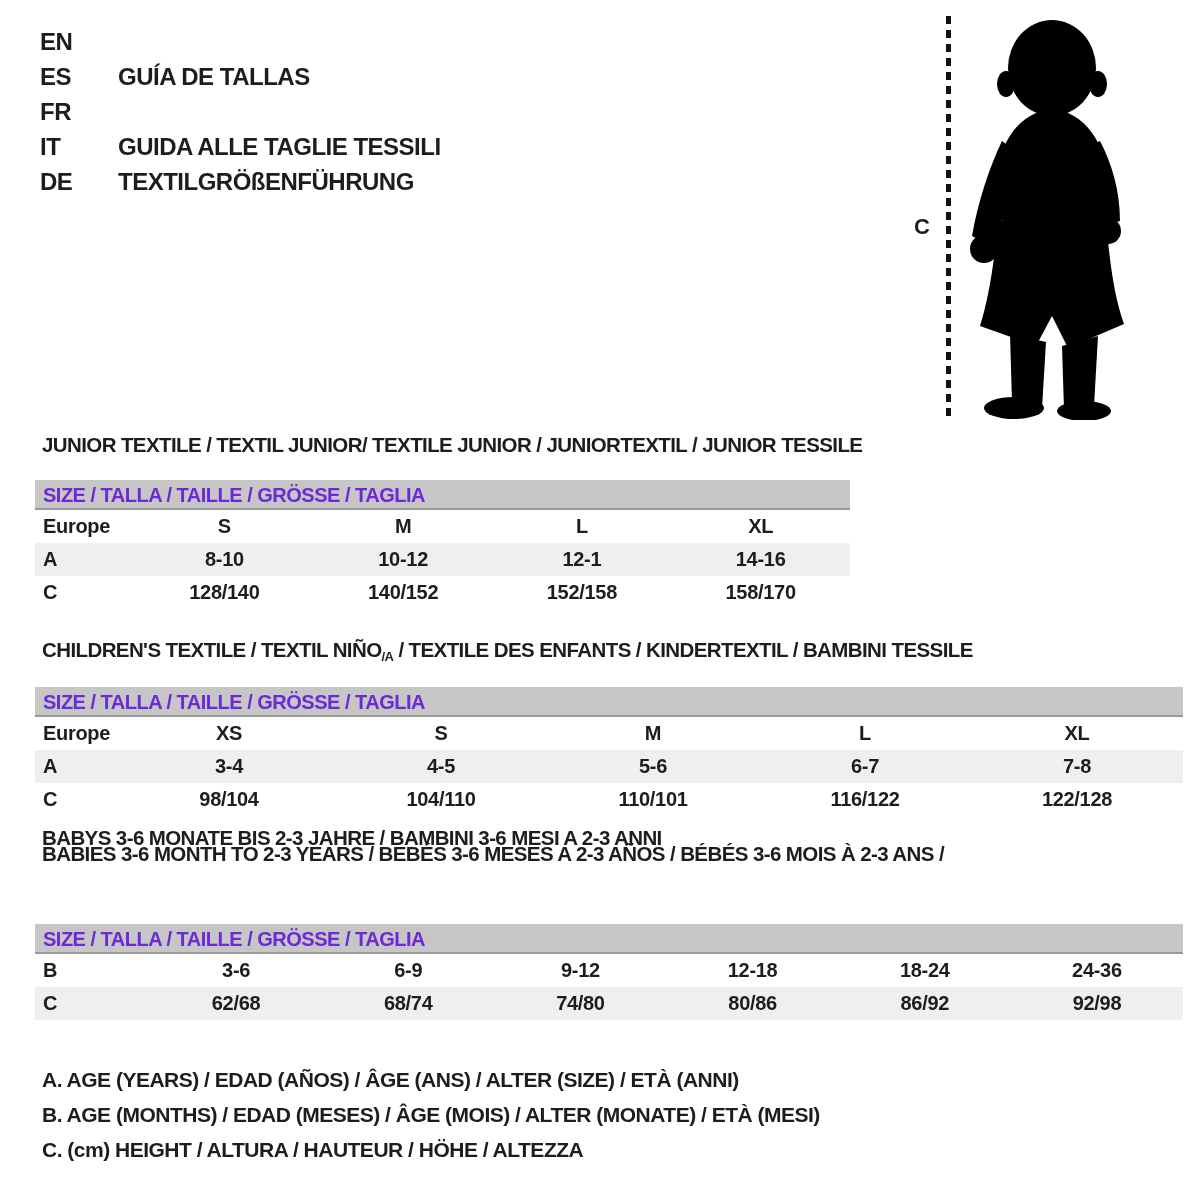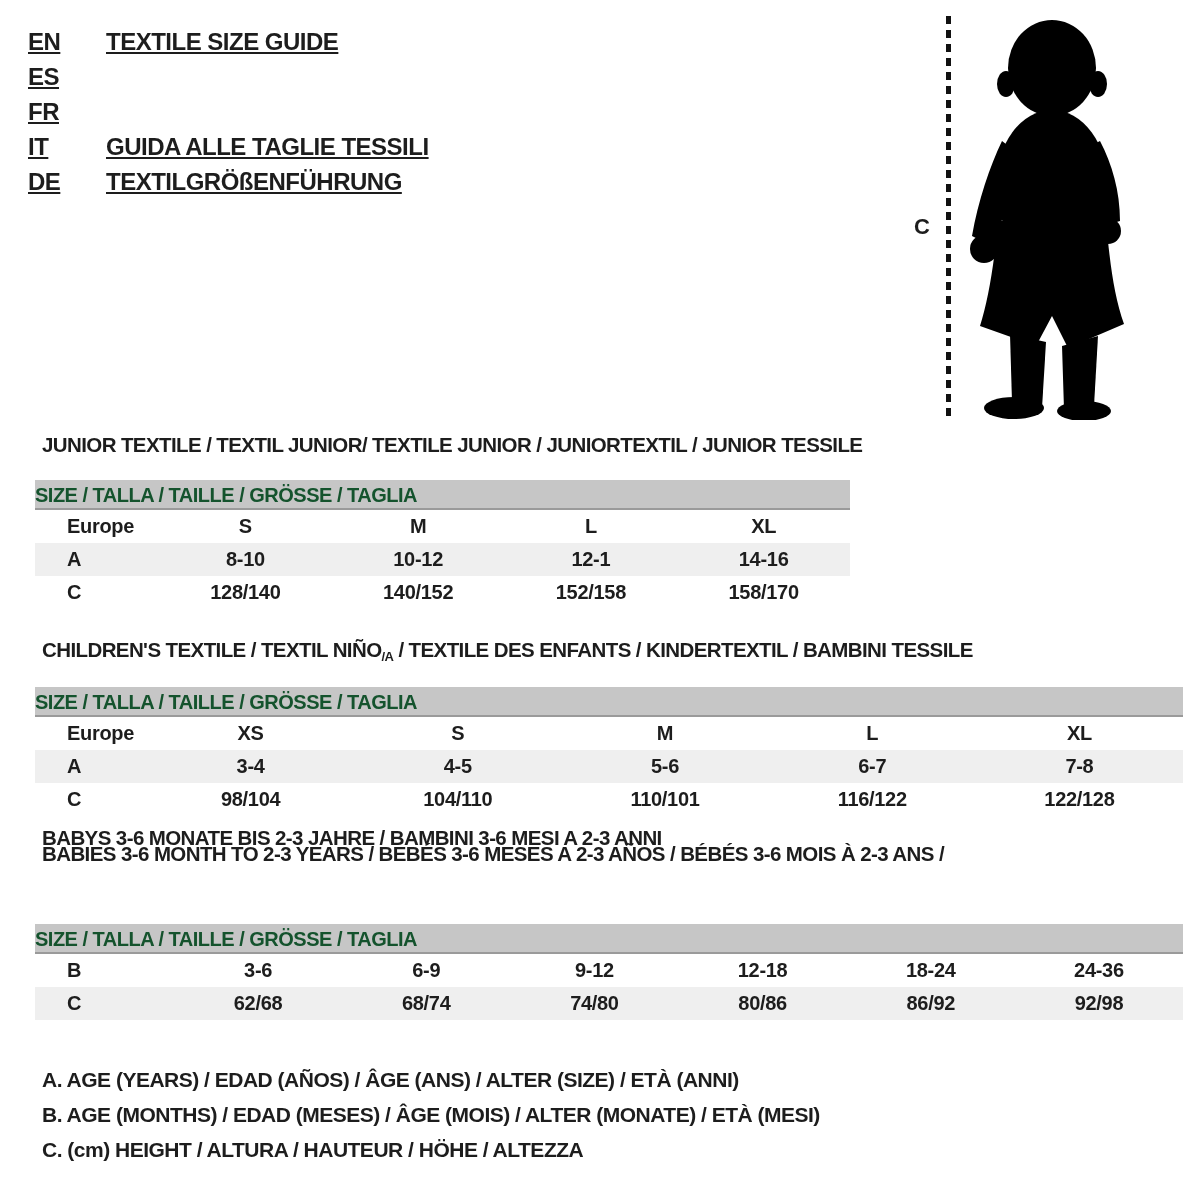--- a/index.html
+++ b/index.html
@@ -4,21 +4,21 @@
 <style>
   html,body { margin:0; padding:0; }
   body {
     width:1200px; height:1200px; background:#ffffff;
     font-family:"Liberation Sans","DejaVu Sans",sans-serif;
     color:#1d1d1d;
   }
   .page { position:relative; width:1200px; height:1200px; background:#fff; overflow:hidden; }
 
   
-  .langs { position:absolute; left:28px; top:24px;text-decoration:underline; }
+  .langs { position:absolute; left:40px; top:24px; }
   .lang-row { display:flex; font-size:24px; font-weight:700; line-height:35px; letter-spacing:-0.5px; }
   .lang-code { width:78px; }
 
   
   .dash-line {
     position:absolute; left:946px; top:16px; width:5px; height:400px;
     background:repeating-linear-gradient(to bottom, #111 0 8px, transparent 8px 14px);
   }
   .c-label { position:absolute; left:914px; top:214px; font-size:22px; font-weight:700; }
   .baby { position:absolute; left:962px; top:16px; }
@@ -27,47 +27,47 @@
   .heading { position:absolute; left:42px; font-size:20.5px; font-weight:700; letter-spacing:-0.6px; white-space:nowrap; }
   sub.sub { font-size:13px; vertical-align:-4px; font-weight:700; }
 
   
   .table { position:absolute; left:35px; }
   .tbl-junior { width:815px; top:480px; }
   .tbl-children { width:1148px; top:687px; }
   .tbl-babies { width:1148px; top:924px; }
   .size-bar {
     height:30px; line-height:30px; background:#c6c6c6; border-bottom:2px solid #9a9a9a;
-    box-sizing:border-box;
-    font-size:20px; font-weight:700; color:#14532d; letter-spacing:-0.5px;
+    padding-left:8px; box-sizing:border-box;
+    font-size:20px; font-weight:700; color:#6d28d9; letter-spacing:-0.5px;
   }
   .trow { display:flex; height:33px; align-items:center; font-size:20px; font-weight:700; letter-spacing:-0.3px; }
   .trow.shaded { background:#efefef; }
-  .rlabel { padding-left:8px; box-sizing:border-box;margin-left:24px; }
+  .rlabel { padding-left:8px; box-sizing:border-box; }
   .tbl-junior .rlabel { width:100px; }
   .tbl-children .rlabel { width:88px; }
   .tbl-babies .rlabel { width:115px; }
   .cell { flex:1; text-align:center; }
 
   
   .notes { position:absolute; left:42px; top:1062px; }
   .note { font-size:21px; font-weight:700; line-height:35px; letter-spacing:-0.5px; white-space:nowrap; }
 </style>
 </head>
 <body>
 
 <div class="page">
 
   <div class="langs">
     <div class="lang-row">
       <span class="lang-code">EN</span>
-      <span class="lang-title">TEXTILE SIZE GUIDE</span>
     </div>
     <div class="lang-row">
       <span class="lang-code">ES</span>
+      <span class="lang-title">GUÍA DE TALLAS</span>
     </div>
     <div class="lang-row">
       <span class="lang-code">FR</span>
     </div>
     <div class="lang-row">
       <span class="lang-code">IT</span>
       <span class="lang-title">GUIDA ALLE TAGLIE TESSILI</span>
     </div>
     <div class="lang-row">
       <span class="lang-code">DE</span>

